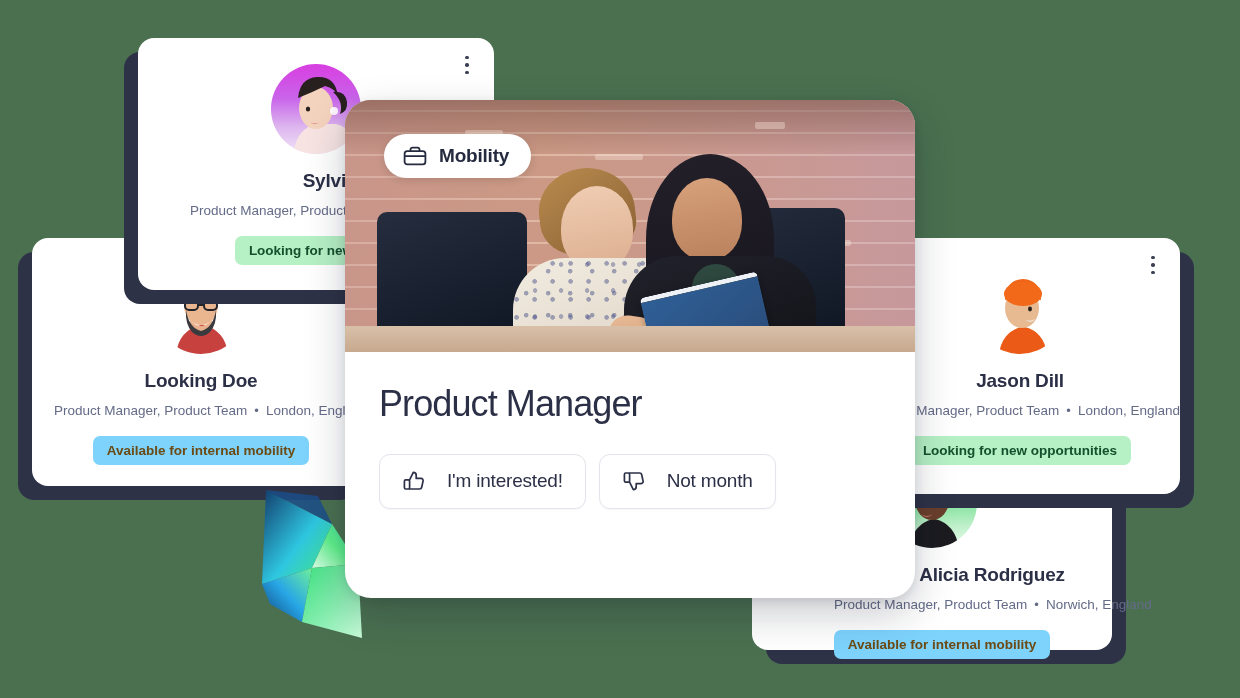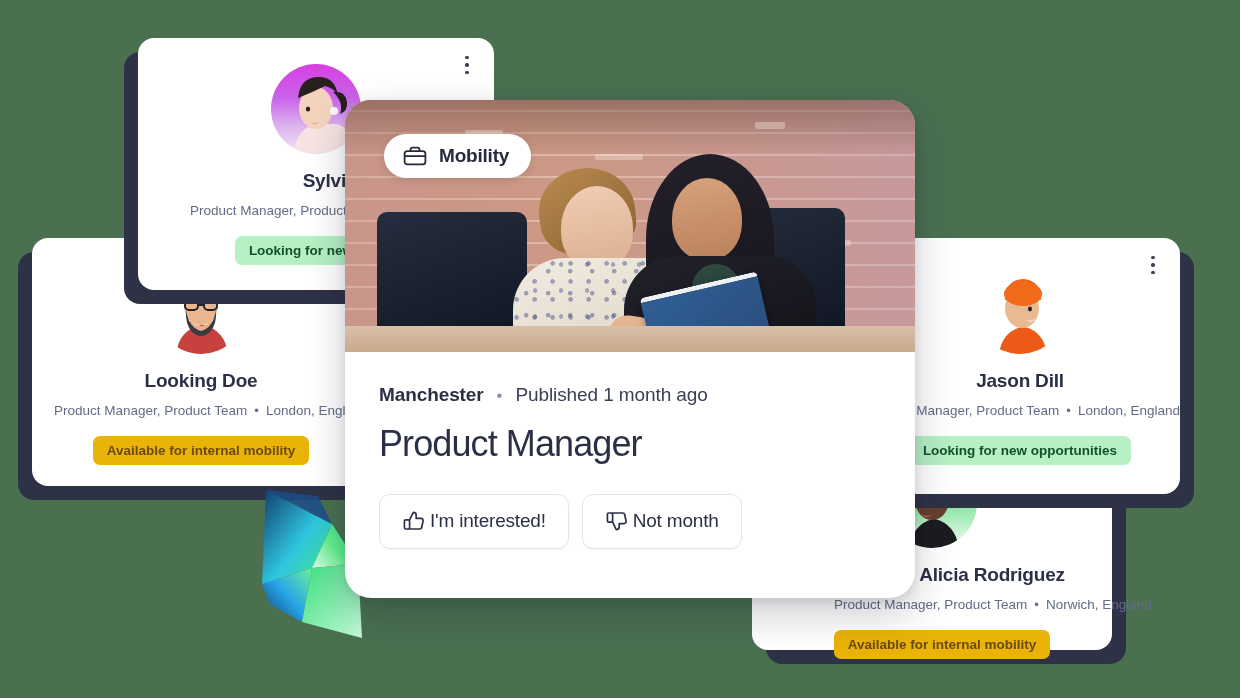--- a/index.html
+++ b/index.html
@@ -104,21 +104,21 @@
 
   .badge {
     display: inline-block;
     font-size: 13.5px;
     font-weight: 600;
     padding: 7px 14px;
     border-radius: 7px;
     white-space: nowrap;
   }
   .badge.green { background: #b6f0c5; color: #13502c; }
-  .badge.yellow { background: #eab308; color: #6b4a13; }
+  .badge.yellow { background: #7dd3fc; color: #6b4a13; }
 
   
   #card-sylvia {
     left: 138px;  top: 38px;
     width: 356px; height: 252px;
     z-index: 3;
   }
   #card-maxime {
     left: 32px;  top: 238px;
     width: 338px; height: 248px;
@@ -332,21 +332,21 @@
     margin-bottom: 30px;
   }
 
   .job-actions {
     display: flex;
     gap: 13px;
   }
   .action-btn {
     display: inline-flex;
     align-items: center;
-    gap: 3px;
+    gap: 20px;
     background: #ffffff;
     border: 1px solid #e2e5ec;
     border-radius: 11px;
     padding: 14px 22px;
     font-size: 19px;
     color: #2c3047;
     letter-spacing: -0.2px;
     cursor: pointer;
     font-family: "Liberation Sans", sans-serif;
     box-shadow: 0 1px 2px rgba(20,24,40,0.04);
@@ -546,23 +546,20 @@
             <path d="M8.5 7.2V5.6c0-1.1.9-2 2-2h5c1.1 0 2 .9 2 2v1.6" stroke="#252a3f" stroke-width="1.8" stroke-linecap="round" stroke-linejoin="round"></path>
             <rect x="2.6" y="7.2" width="20.8" height="13.2" rx="2.6" stroke="#252a3f" stroke-width="1.8"></rect>
             <path d="M2.6 12.2h20.8" stroke="#252a3f" stroke-width="1.8"></path>
           </svg>
         </span>
         <span class="pill-label">Mobility</span>
       </div>
     </div>
 
     <div class="job-body">
-      <div class="job-subline">
-        <span class="city">Manchester</span><span class="sep">•</span><span>Published 1 month ago</span>
-      </div>
 
       <div class="job-title">Product Manager</div>
 
       <div class="job-actions">
         <button class="action-btn">
           <span>
             <svg width="25" height="25" viewBox="0 0 25 25" fill="none">
               <path d="M7.6 10.9 11.3 3.3c1.6 0 2.9 1.3 2.9 2.9v3.2h4.9c1.3 0 2.3 1.2 2 2.5l-1.4 6.4c-.2 1-1.1 1.7-2.1 1.7H7.6" stroke="#2c3047" stroke-width="1.7" stroke-linecap="round" stroke-linejoin="round"></path>
               <rect x="2.4" y="10.9" width="5.2" height="9.1" rx="1.4" stroke="#2c3047" stroke-width="1.7"></rect>
             </svg>

